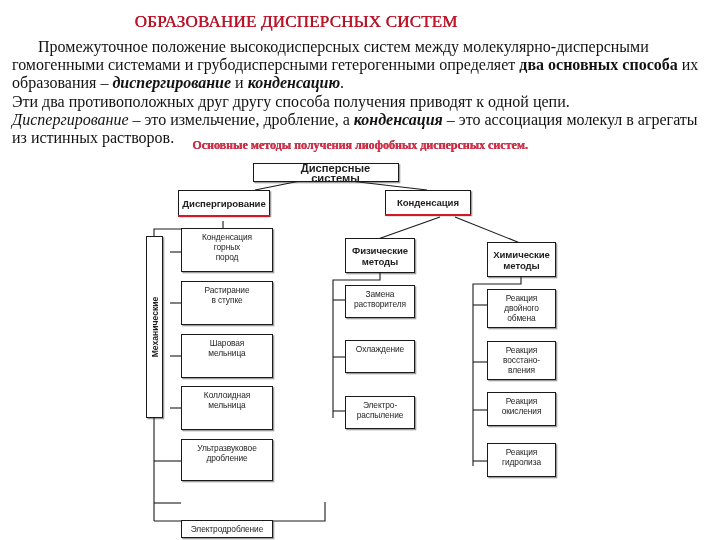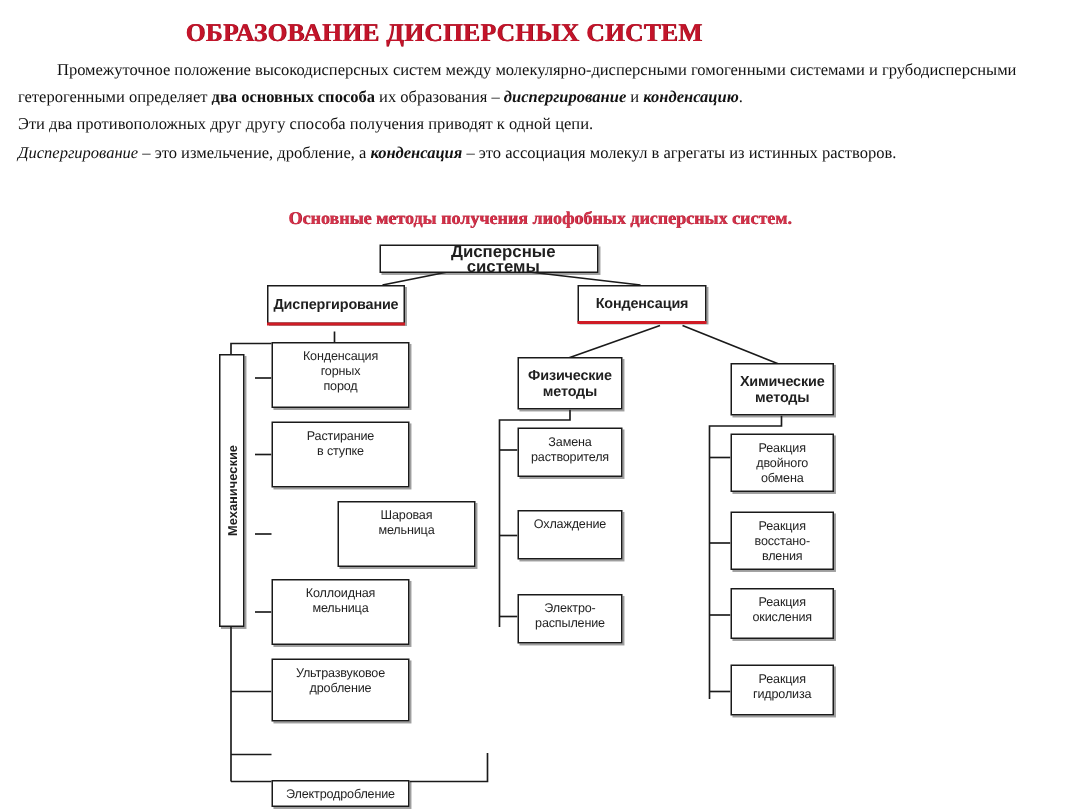--- a/index.html
+++ b/index.html
@@ -10,30 +10,30 @@
     overflow:hidden;
     position:relative;
   }
   #page{position:relative;width:720px;height:540px;overflow:hidden;}
 
   
   .title{
     position:absolute;left:0;top:12px;width:592px;
     text-align:center;
     font-family:"Liberation Serif", serif;
-    font-weight:bold;
+    font-weight:normal;
     font-size:17px;
     letter-spacing:.2px;
     color:#c3142a;
     text-shadow:0.5px 0 0 #8d0d1c;
     white-space:nowrap;
   }
   .body-text{
     position:absolute;left:12px;top:38px;width:700px;
-    font-size:11px;
+    font-size:16px;
     line-height:18.2px;
     color:#121212;
     text-align:left;
   }
   .body-text p{margin:0;}
   .p-indent{text-indent:26px;}
   .b{font-weight:bold;}
   .bi{font-weight:bold;font-style:italic;}
   .i{font-style:italic;}
   .subtitle{
@@ -171,21 +171,21 @@
       </span>
     </div>
 
     <div class="box topish" style="left:181px;top:281px;width:92px;height:44px;">
       <span>
         <span>Растирание</span>
         <span>в ступке</span>
       </span>
     </div>
 
-    <div class="box topish" style="left:181px;top:334px;width:92px;height:44px;margin-left:44px;">
+    <div class="box topish" style="left:181px;top:334px;width:92px;height:44px;">
       <span>
         <span>Шаровая</span>
         <span>мельница</span>
       </span>
     </div>
 
     <div class="box topish" style="left:181px;top:386px;width:92px;height:44px;">
       <span>
         <span>Коллоидная</span>
         <span>мельница</span>

